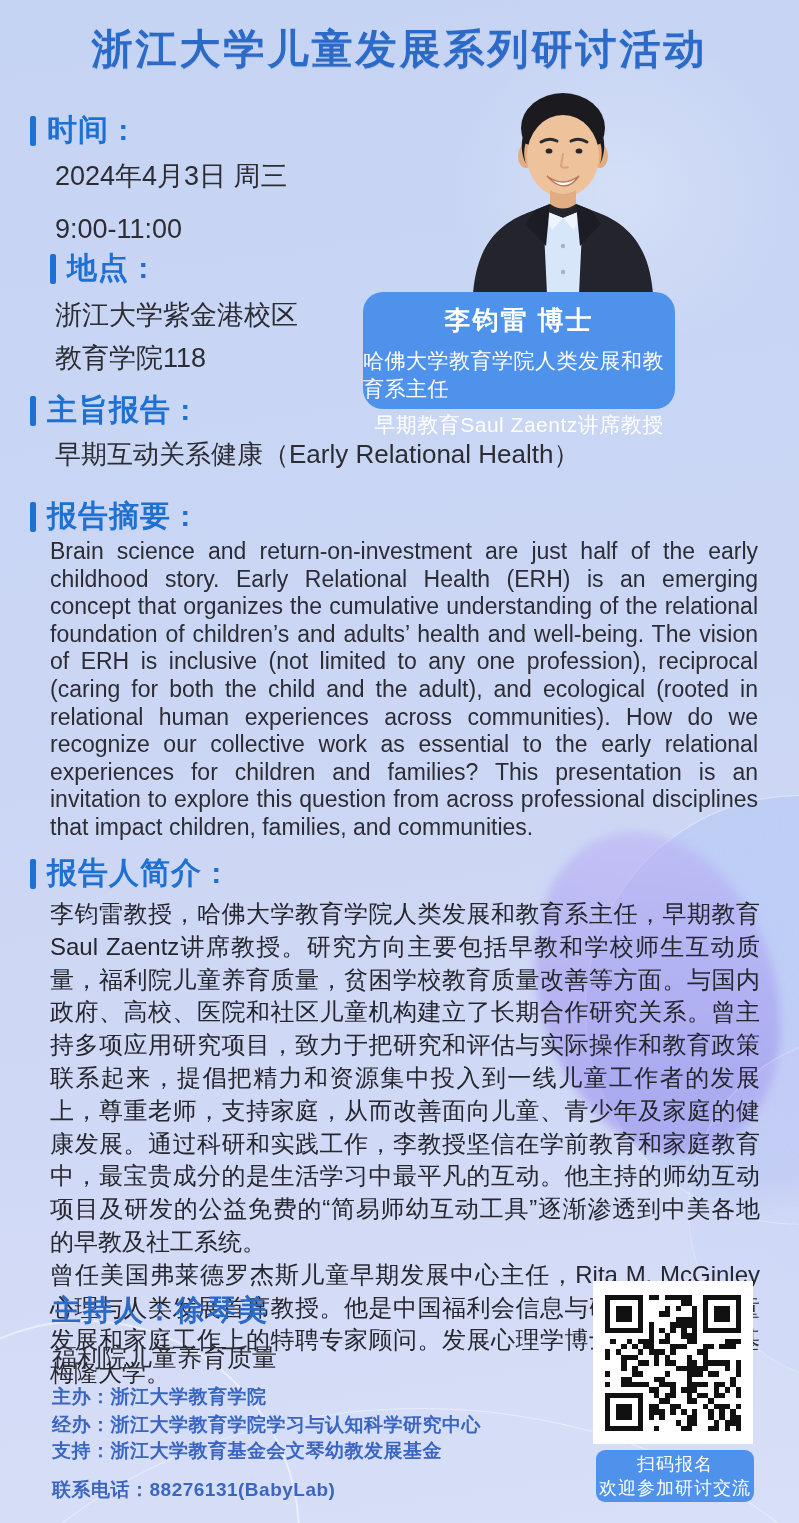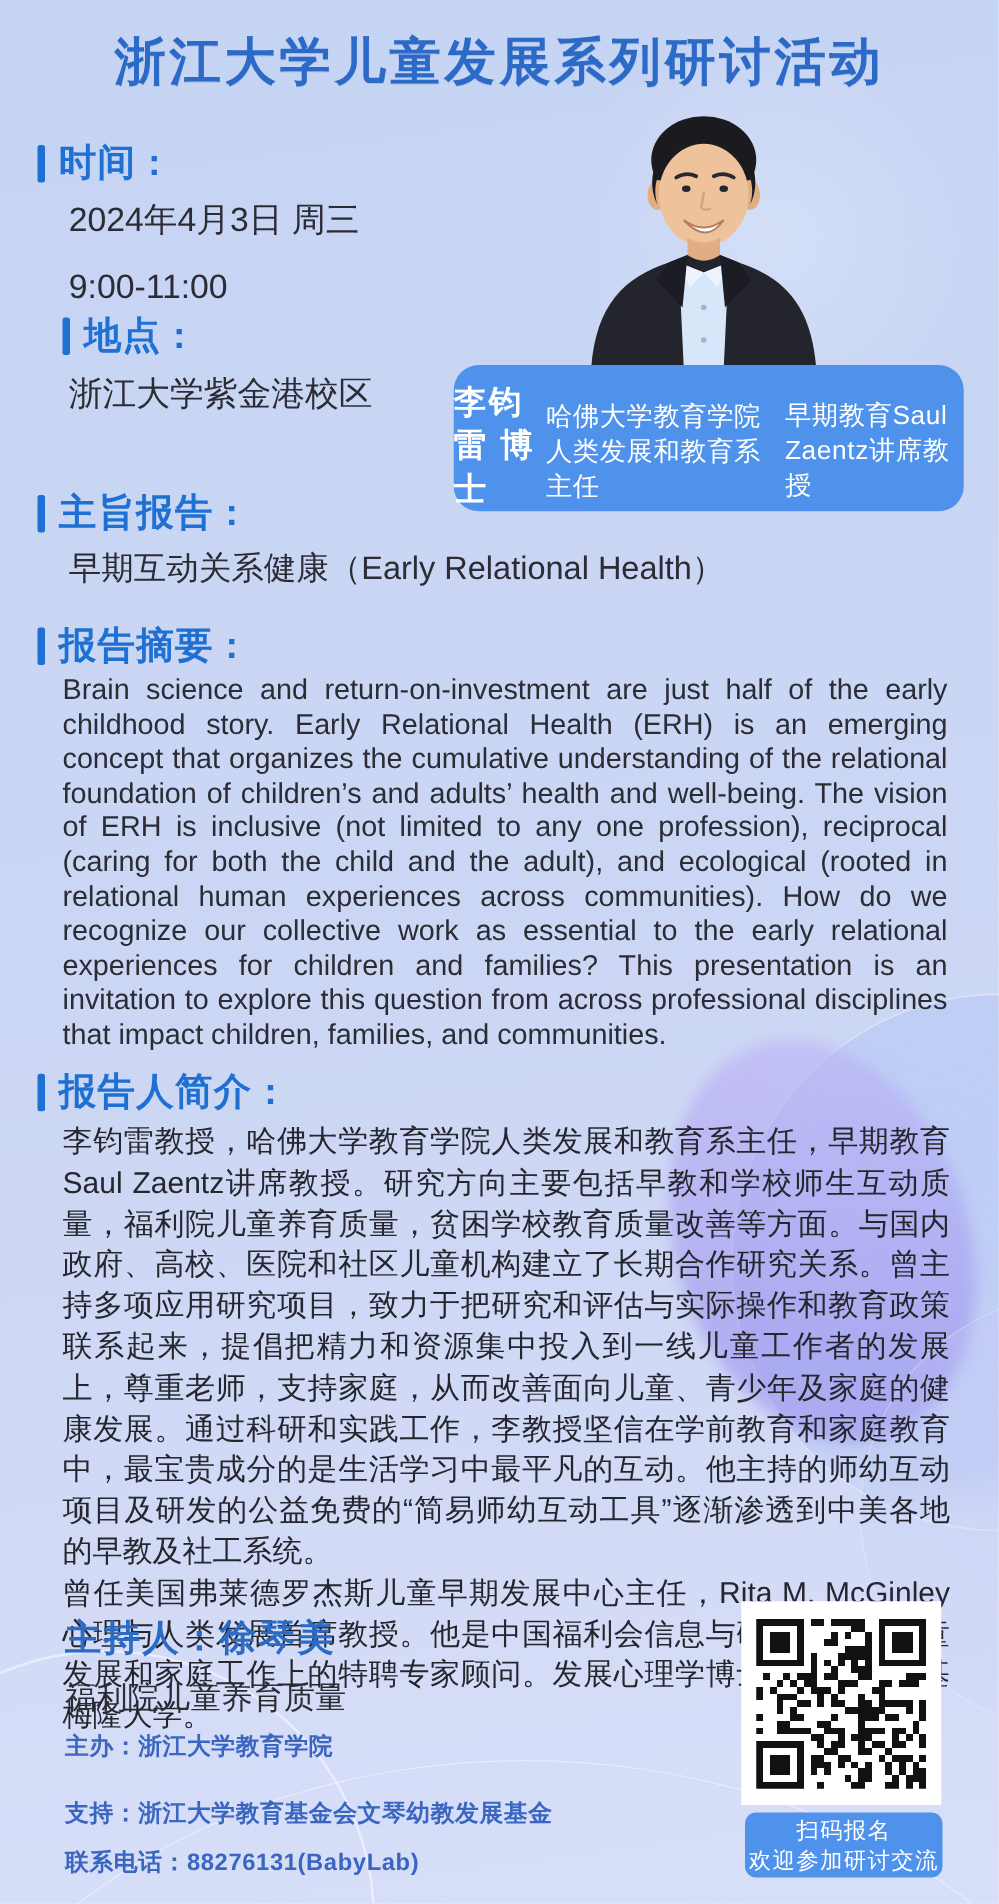--- a/index.html
+++ b/index.html
@@ -75,23 +75,23 @@
   .bio-text{
     left:50px;top:898px;width:710px;z-index:3;
     font-size:24px;line-height:32.8px;color:#26262e;
     text-align:justify;
   }
   .bio-text p{margin:0;}
   
   .photo{left:455px;top:82px;width:210px;height:212px;z-index:2;}
   
   .speaker-card{
-    left:363px;top:292px;width:408px;height:117px;
+    left:363px;top:292px;width:312px;height:117px;
     background:#4f92ec;border-radius:20px;z-index:3;
-    display:flex;flex-direction:row;align-items:center;
+    display:flex;flex-direction:column;align-items:center;
     padding-top:11px;color:#ffffff;
   }
   .card-name{font-size:26px;font-weight:600;letter-spacing:2px;}
   .card-title1{font-size:21px;margin-top:9px;letter-spacing:.5px;}
   .card-title2{font-size:21px;margin-top:8px;letter-spacing:.5px;}
   
   .host-title{left:52px;top:1291px;font-size:29px;font-weight:800;color:#2b6ac7;z-index:3;letter-spacing:2px;}
   .host-subtitle{left:52px;top:1341px;font-size:25px;color:#2c2c34;z-index:3;}
   
   .foot-line{left:52px;font-size:19px;font-weight:700;color:#3a66c1;z-index:3;white-space:nowrap;letter-spacing:.5px;}
@@ -131,20 +131,21 @@
     <div class="sec-label">时间 :</div>
   </div>
   <div class="abs body-line t-date">2024年4月3日 周三</div>
   <div class="abs body-line t-hours">9:00-11:00</div>
 
   <div class="abs sec-header h-location">
     <div class="sec-bar"></div>
     <div class="sec-label">地点 :</div>
   </div>
   <div class="abs body-line l-campus">浙江大学紫金港校区</div>
+  <div class="abs body-line l-room">教育学院118</div>
 
   <div class="abs photo">
     <svg width="210" height="212" viewBox="0 0 210 212" xmlns="http://www.w3.org/2000/svg">
 
       <ellipse cx="108" cy="46" rx="42" ry="35" fill="#1b1b1f"></ellipse>
 
       <ellipse cx="71" cy="74" rx="8" ry="12" fill="#e2ad82"></ellipse>
       <ellipse cx="145" cy="74" rx="8" ry="12" fill="#e2ad82"></ellipse>
 
       <ellipse cx="108" cy="74" rx="36" ry="41" fill="#eec39b"></ellipse>
@@ -202,20 +203,21 @@
   </div>
   <div class="abs bio-text">
     <p>李钧雷教授，哈佛大学教育学院人类发展和教育系主任，早期教育Saul Zaentz讲席教授。研究方向主要包括早教和学校师生互动质量，福利院儿童养育质量，贫困学校教育质量改善等方面。与国内政府、高校、医院和社区儿童机构建立了长期合作研究关系。曾主持多项应用研究项目，致力于把研究和评估与实际操作和教育政策联系起来，提倡把精力和资源集中投入到一线儿童工作者的发展上，尊重老师，支持家庭，从而改善面向儿童、青少年及家庭的健康发展。通过科研和实践工作，李教授坚信在学前教育和家庭教育中，最宝贵成分的是生活学习中最平凡的互动。他主持的师幼互动项目及研发的公益免费的“简易师幼互动工具”逐渐渗透到中美各地的早教及社工系统。</p>
     <p>曾任美国弗莱德罗杰斯儿童早期发展中心主任，Rita M. McGinley心理与人类发展首席教授。他是中国福利会信息与研究中心在儿童发展和家庭工作上的特聘专家顾问。发展心理学博士毕业于卡内基梅隆大学。</p>
   </div>
 
   <div class="abs host-title">主持人：徐琴美</div>
   <div class="abs host-subtitle">福利院儿童养育质量</div>
 
   <div class="abs foot-line f1">主办：浙江大学教育学院</div>
+  <div class="abs foot-line f2">经办：浙江大学教育学院学习与认知科学研究中心</div>
   <div class="abs foot-line f3">支持：浙江大学教育基金会文琴幼教发展基金</div>
   <div class="abs foot-line f-contact">联系电话：88276131(BabyLab)</div>
 
   <div class="abs qr-box">
     <svg id="qr-svg" width="136" height="136" viewBox="0 0 25 25" shape-rendering="crispEdges">
         <rect x="0" y="0" width="1" height="1" fill="#111"></rect>
         <rect x="1" y="0" width="1" height="1" fill="#111"></rect>
         <rect x="2" y="0" width="1" height="1" fill="#111"></rect>
         <rect x="3" y="0" width="1" height="1" fill="#111"></rect>
         <rect x="4" y="0" width="1" height="1" fill="#111"></rect>

